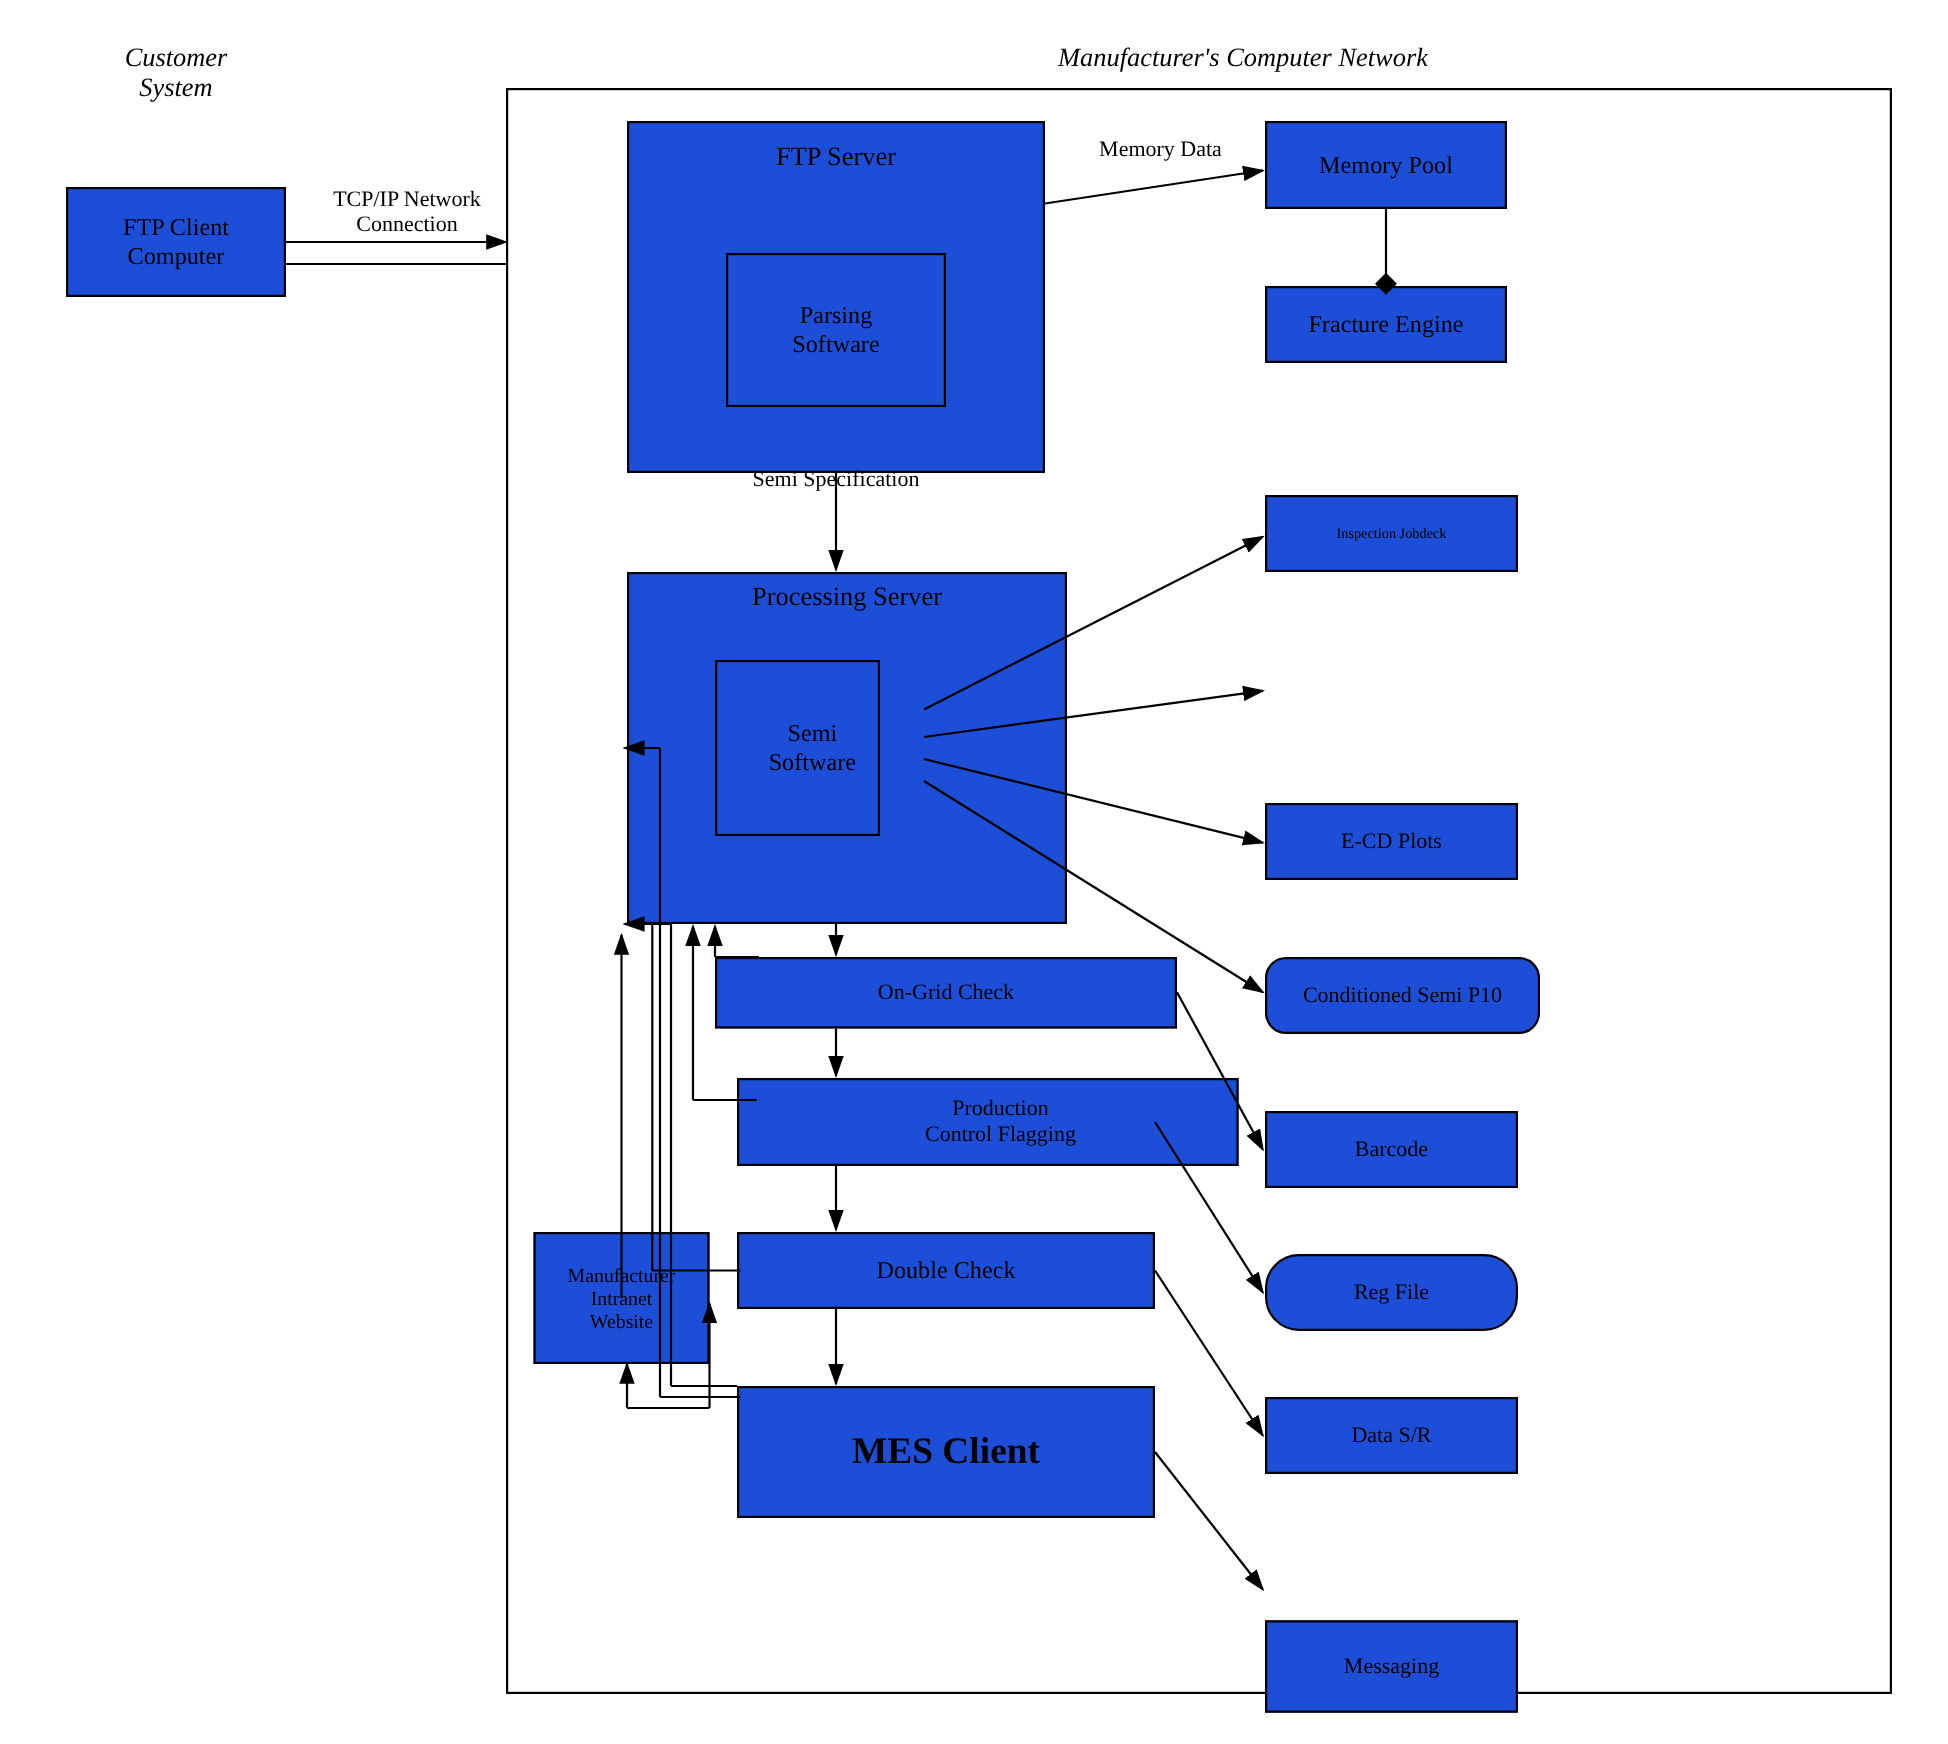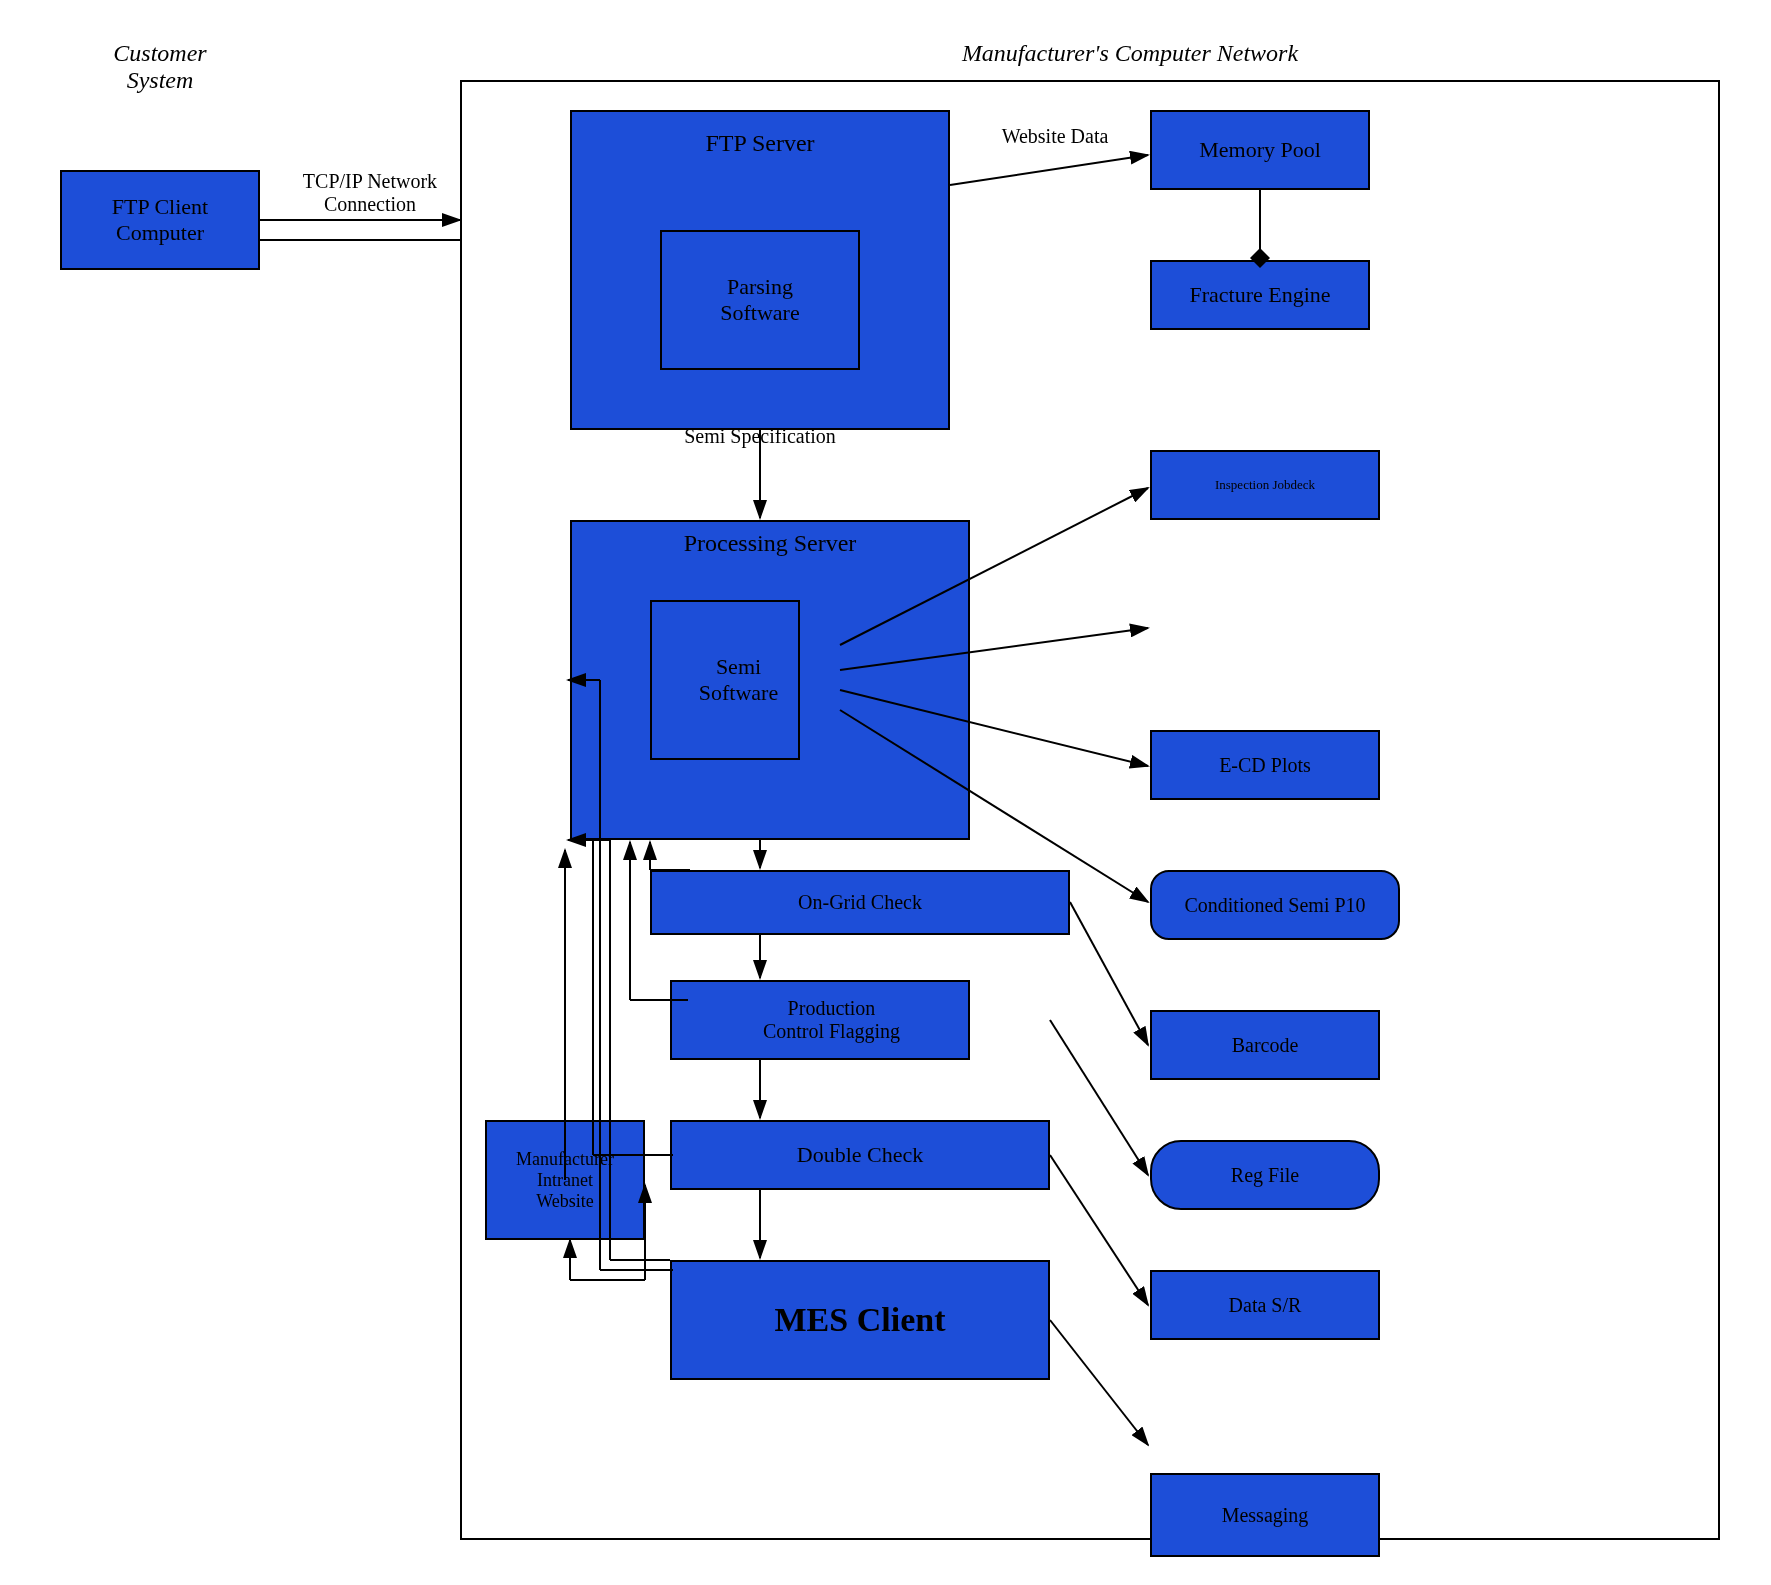--- a/index.html
+++ b/index.html
@@ -84,21 +84,21 @@
 
   <div class="box" style="top:200px; left:630px; width:200px; height:140px; font-size:22px;">
     Parsing<br>Software
   </div>
 
   <div class="box" style="top:80px; left:1120px; width:220px; height:80px;">
     Memory Pool
   </div>
 
   <div class="label" style="top:95px; left:935px; width:180px; font-size:20px;">
-    Website Data
+    Memory Data
   </div>
 
   <div class="box" style="top:230px; left:1120px; width:220px; height:70px;">
     Fracture Engine
   </div>
 
   <div class="label" style="top:395px; left:610px; width:240px; font-size:20px;">
     Semi Specification
   </div>
 
@@ -126,21 +126,21 @@
   </div>
 
   <div class="box" style="top:840px; left:620px; width:420px; height:65px; font-size:20px;">
     On-Grid Check
   </div>
 
   <div class="box" style="top:980px; left:1120px; width:230px; height:70px; font-size:20px;">
     Barcode
   </div>
 
-  <div class="box" style="top:950px; left:640px; width:300px; height:80px; font-size:20px;padding-left:29px;">
+  <div class="box" style="top:950px; left:640px; width:456px; height:80px; font-size:20px;padding-left:29px;">
     Production<br>Control Flagging
   </div>
 
   <div class="box" style="top:1110px; left:1120px; width:230px; height:70px; font-size:20px;border-radius:31px;">
     Reg File
   </div>
 
   <div class="box" style="top:1090px; left:640px; width:380px; height:70px; font-size:22px;">
     Double Check
   </div>

